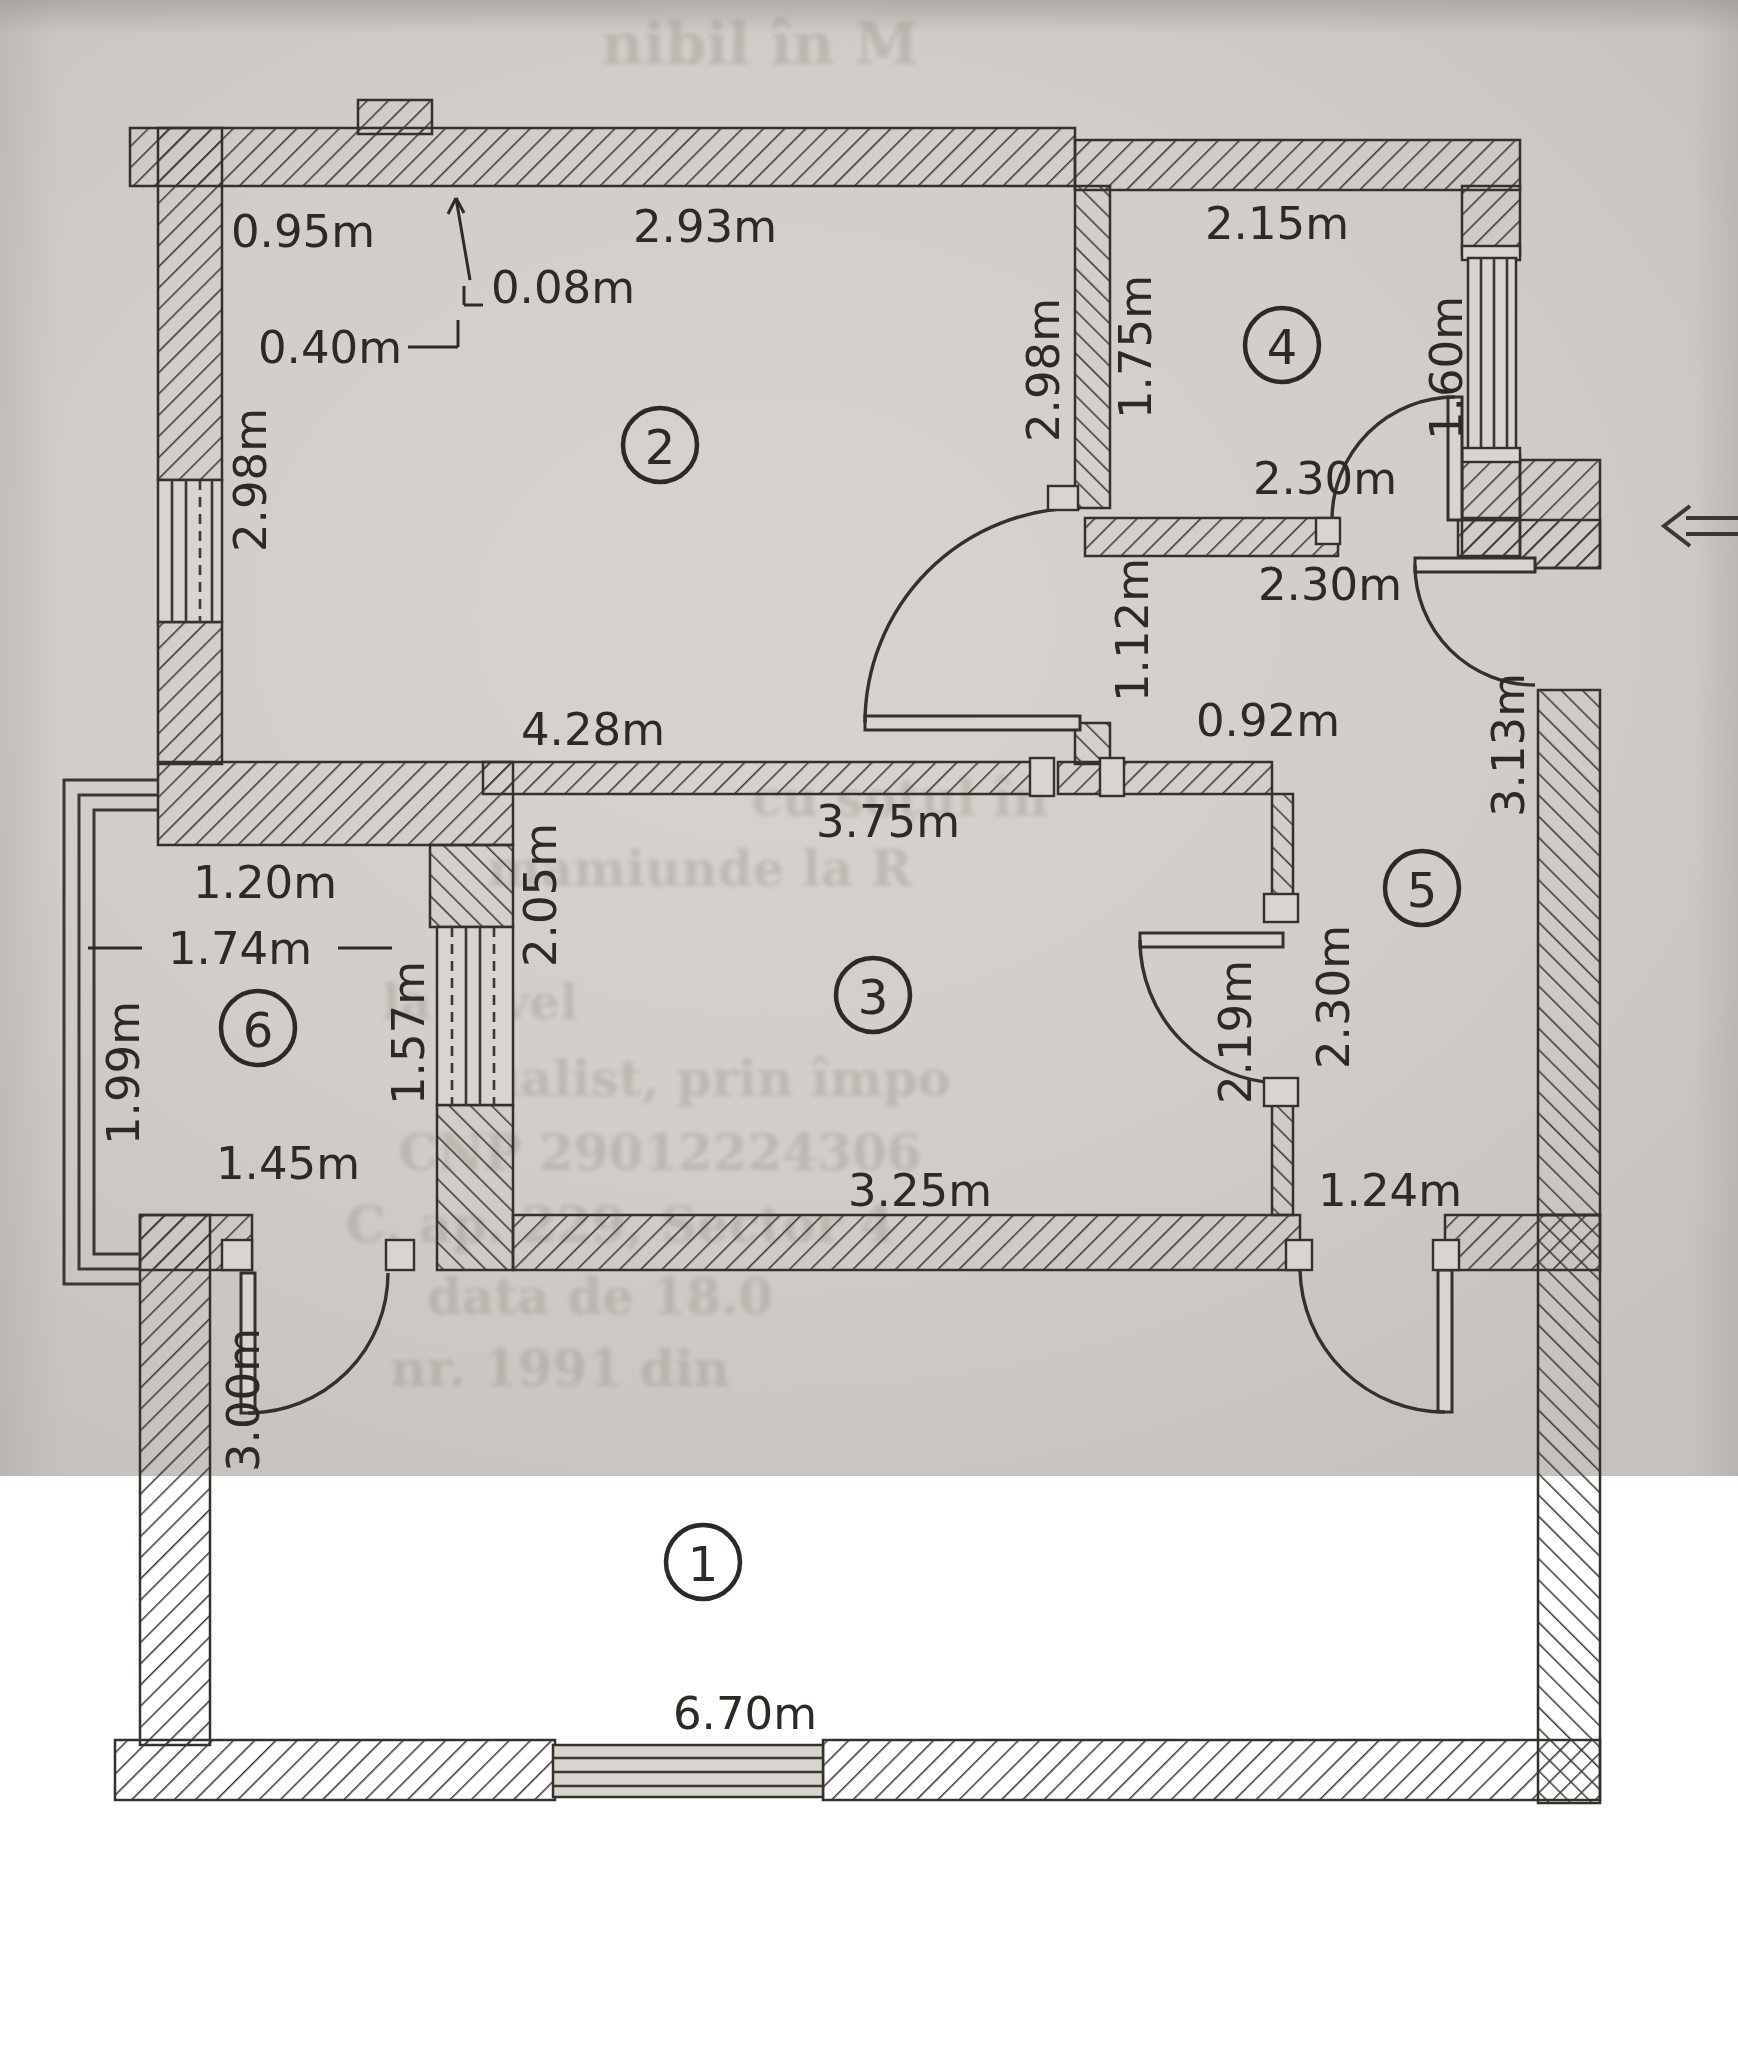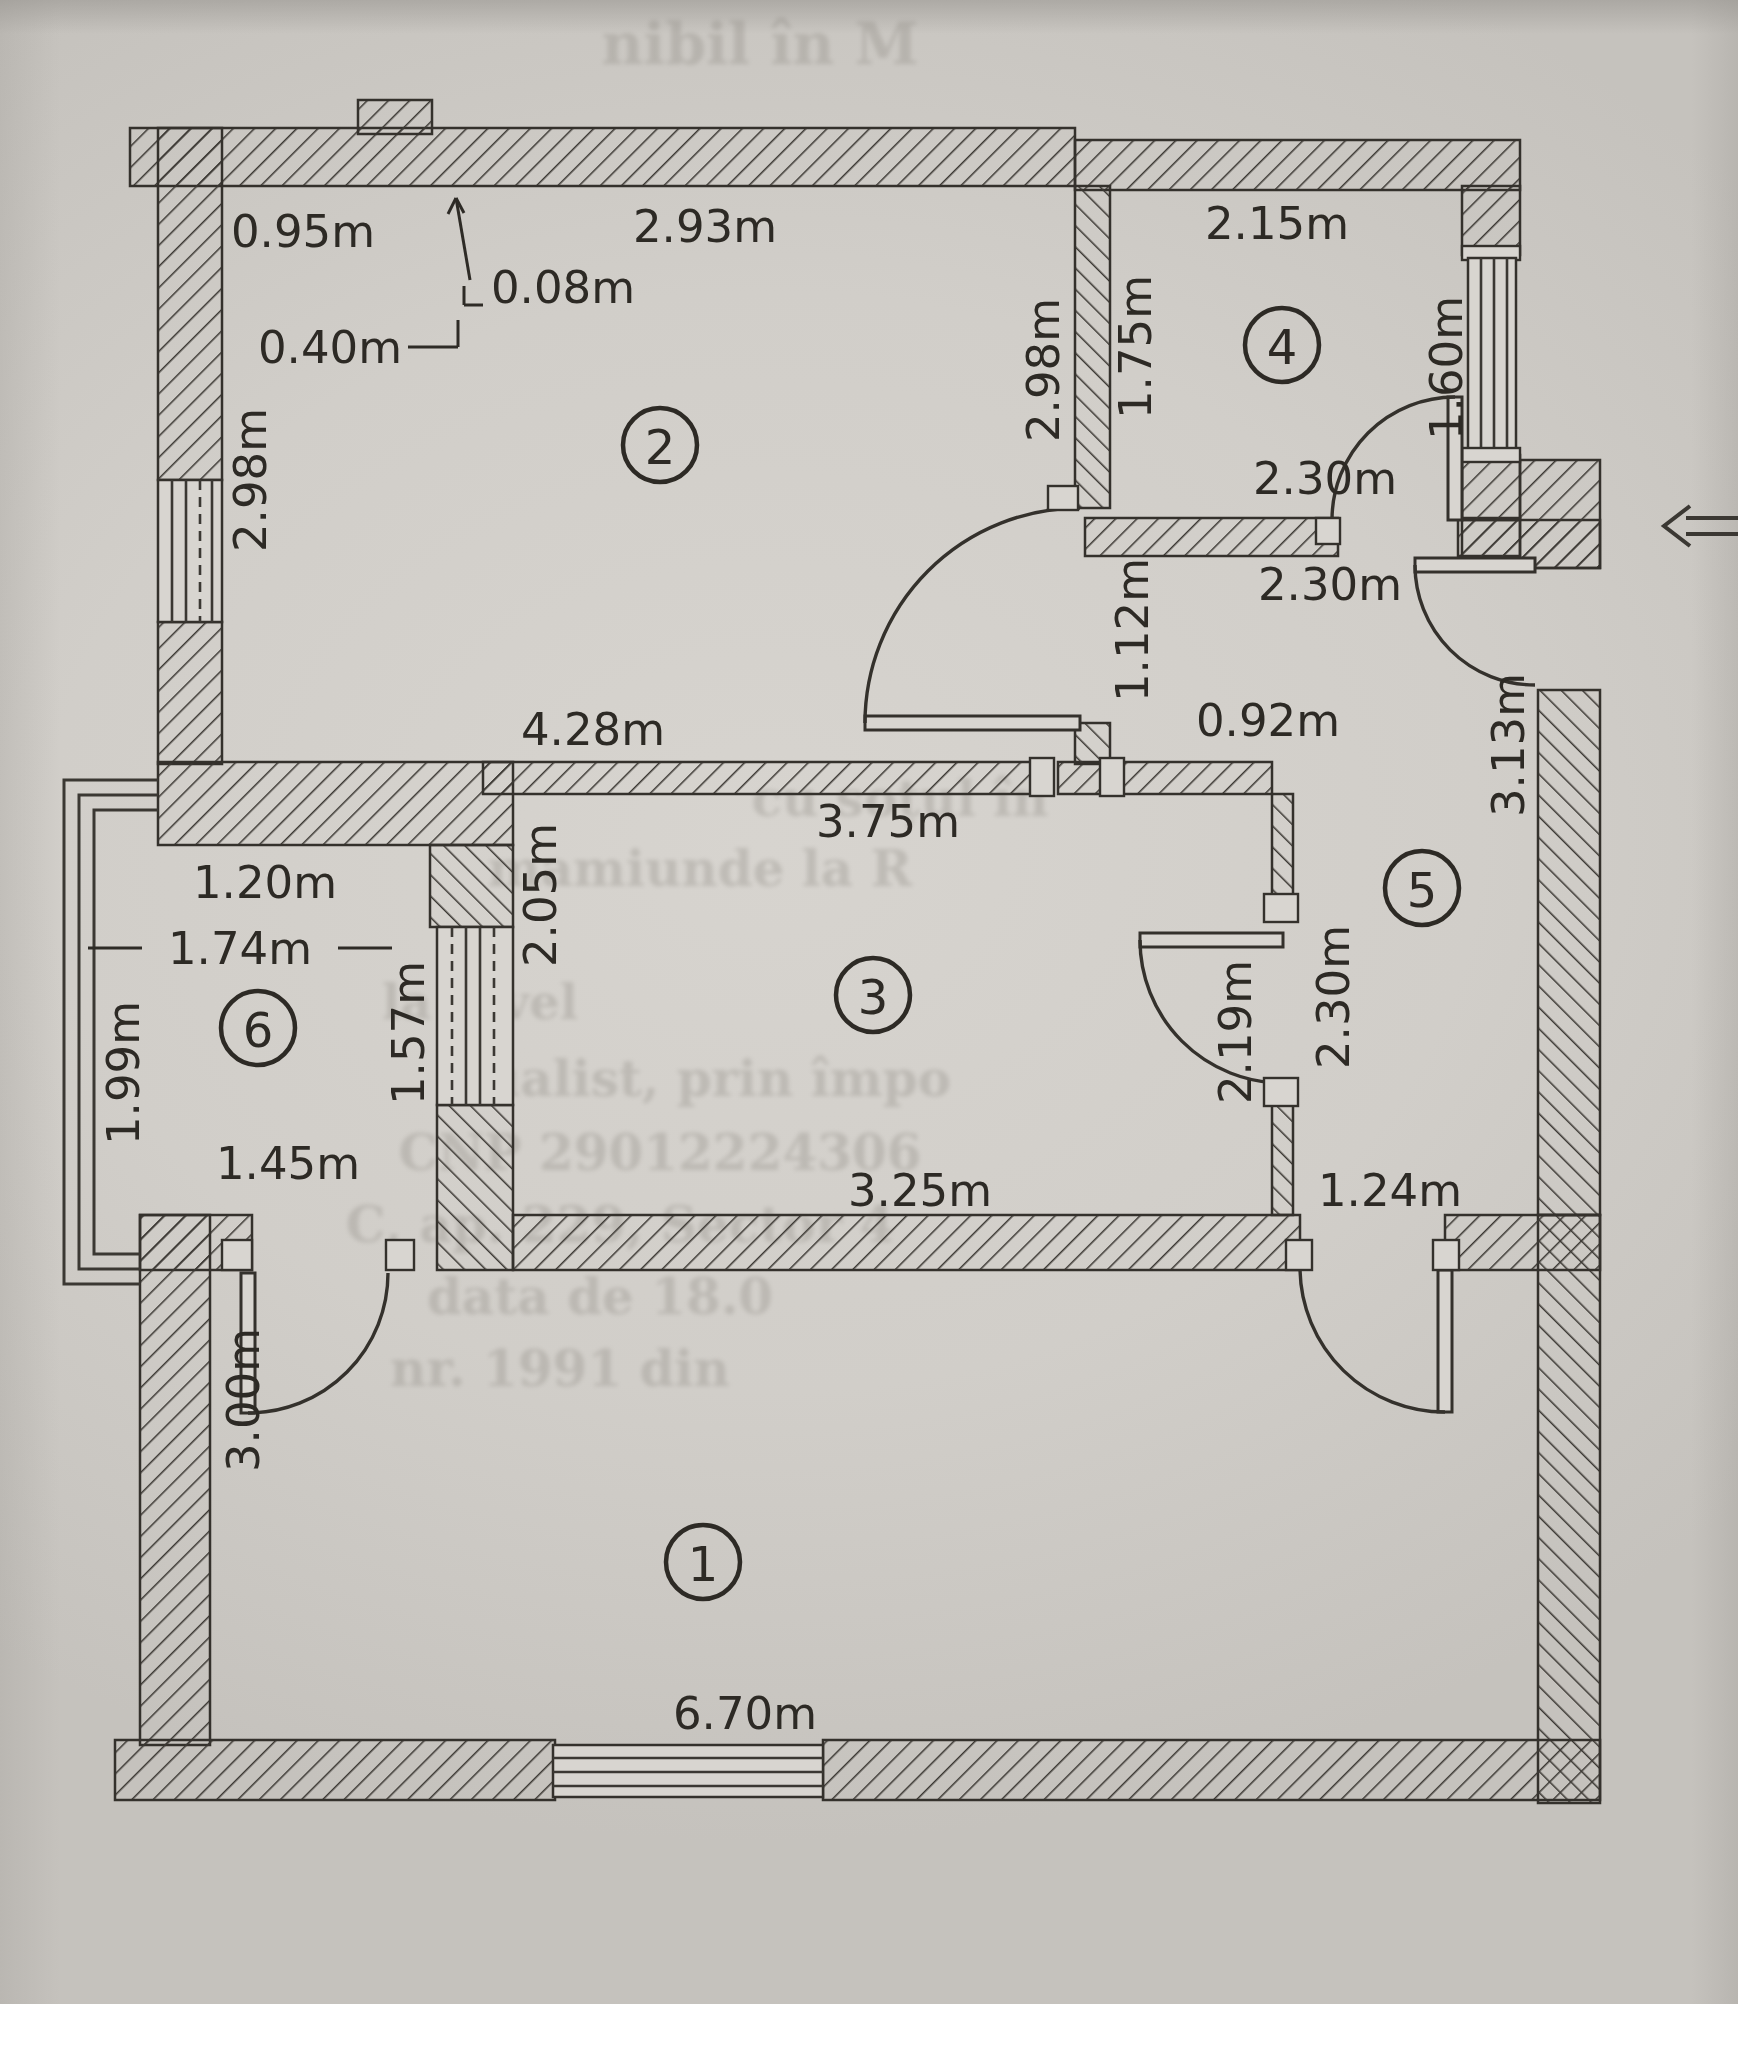--- a/index.html
+++ b/index.html
@@ -1,18 +1,18 @@
 <!DOCTYPE html>
 <html><head>
 <meta charset="utf-8">
 <style>
   html,body{margin:0;padding:0;}
   body{width:1738px;height:2048px;overflow:hidden;font-family:"DejaVu Sans",sans-serif;}
   .page{
-    position:relative;width:1738px;height:2004px;
+    position:relative;width:1738px;height:1476px;
     background:
       linear-gradient(to bottom, rgba(150,147,142,.55), rgba(150,147,142,0) 34px),
       linear-gradient(to left, rgba(160,157,152,.35), rgba(160,157,152,0) 46px),
       linear-gradient(to right, rgba(160,157,152,.30), rgba(160,157,152,0) 60px),
       radial-gradient(1300px 1000px at 44% 42%, #d7d4cf 0%, #d1cec9 55%, #c5c2bd 100%);
   }
   svg{position:absolute;inset:0;}
   .w{fill:url(#hA);stroke:#34312c;stroke-width:2.5;}
   .w2{fill:url(#hB);stroke:#34312c;stroke-width:2.5;}
   .win{fill:#d8d5d0;stroke:#34312c;stroke-width:2.5;}

